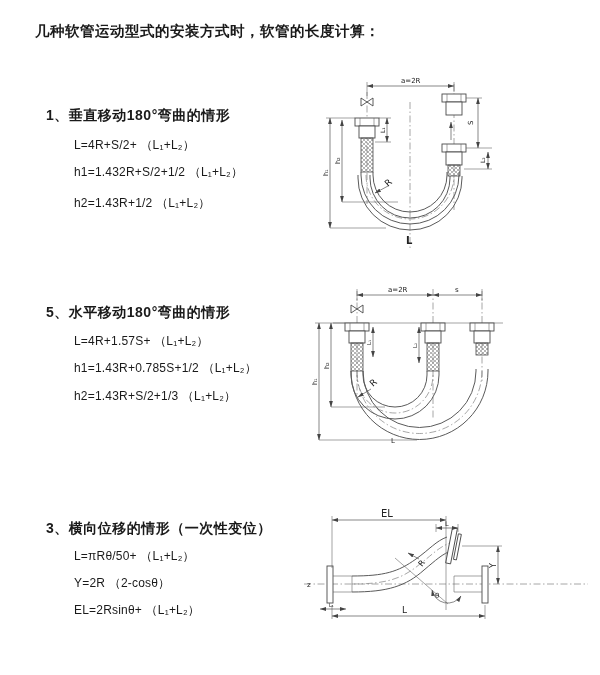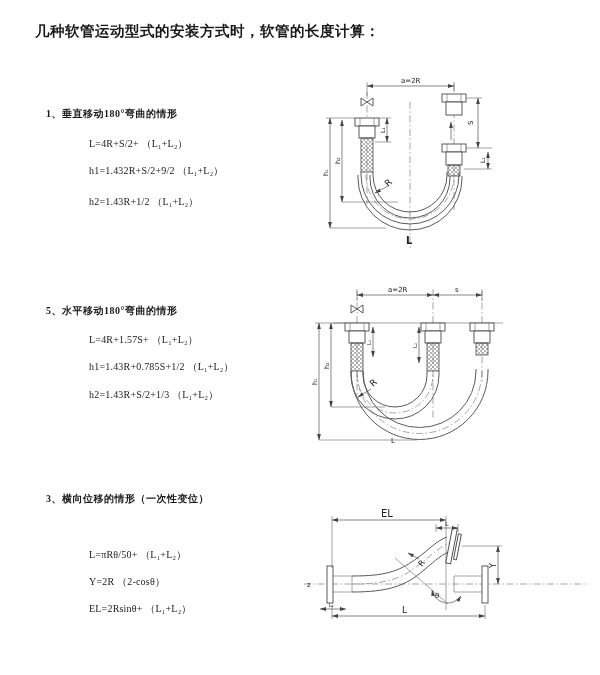--- a/index.html
+++ b/index.html
@@ -1,46 +1,46 @@
 <!DOCTYPE html>
 <html><head>
 <meta charset="utf-8">
 <style>
   html,body{margin:0;padding:0;background:#fff;}
   body{width:600px;height:675px;position:relative;overflow:hidden;
        font-family:"Liberation Sans","DejaVu Sans",sans-serif;color:#1a1a1a;}
-  .abs{position:absolute;font-family:Liberation Serif, serif;}
+  .abs{position:absolute;}
   .title{left:35px;top:22px;font-size:14.5px;font-weight:600;letter-spacing:.5px;}
-  .heading{font-size:10px;font-weight:600;letter-spacing:.5px;white-space:nowrap;text-align:center;}
-  .formula{font-size:10px;font-weight:500;white-space:nowrap;letter-spacing:.2px;margin-left:15px;}
+  .heading{font-size:14px;font-weight:600;letter-spacing:.5px;white-space:nowrap;text-align:center;}
+  .formula{font-size:12px;font-weight:500;white-space:nowrap;letter-spacing:.2px;}
   svg{position:absolute;overflow:visible;}
   .dim{stroke:#555;stroke-width:.7;fill:none;}
   .ext{stroke:#666;stroke-width:.6;fill:none;}
   .cl{stroke:#777;stroke-width:.65;stroke-dasharray:7 2.5 1.5 2.5;fill:none;}
   .hose{stroke:#5a5a5a;stroke-width:1;fill:none;}
   .part{stroke:#4a4a4a;stroke-width:.9;fill:#fff;}
   .braidr{stroke:#4a4a4a;stroke-width:.8;}
   text.dl{font-family:"DejaVu Sans",sans-serif;fill:#222;}
 </style>
 </head>
 <body>
 
 <div class="abs title">几种软管运动型式的安装方式时，软管的长度计算：</div>
 
 <div class="abs heading" style="left:46px;top:107px">1、垂直移动180°弯曲的情形</div>
 <div class="abs formula" style="left:74px;top:137px">L=4R+S/2+ （L₁+L₂）</div>
-<div class="abs formula" style="left:74px;top:164px">h1=1.432R+S/2+9/2 （L₁+L₂）</div>
+<div class="abs formula" style="left:74px;top:164px">h1=1.432R+S/2+1/2 （L₁+L₂）</div>
 <div class="abs formula" style="left:74px;top:195px">h2=1.43R+1/2 （L₁+L₂）</div>
 
 <div class="abs heading" style="left:46px;top:304px">5、水平移动180°弯曲的情形</div>
 <div class="abs formula" style="left:74px;top:333px">L=4R+1.57S+ （L₁+L₂）</div>
 <div class="abs formula" style="left:74px;top:360px">h1=1.43R+0.785S+1/2 （L₁+L₂）</div>
 <div class="abs formula" style="left:74px;top:388px">h2=1.43R+S/2+1/3 （L₁+L₂）</div>
 
-<div class="abs heading" style="left:46px;top:492px">3、横向位移的情形（一次性变位）</div>
+<div class="abs heading" style="left:46px;top:520px">3、横向位移的情形（一次性变位）</div>
 <div class="abs formula" style="left:74px;top:548px">L=πRθ/50+ （L₁+L₂）</div>
 <div class="abs formula" style="left:74px;top:575px">Y=2R （2-cosθ）</div>
 <div class="abs formula" style="left:74px;top:602px">EL=2Rsinθ+ （L₁+L₂）</div>
 
 <svg style="left:312px;top:72px" width="282" height="192" viewBox="0 0 282 192">
   <defs>
     <marker id="a1" viewBox="0 0 10 6" refX="9.5" refY="3" markerWidth="9" markerHeight="5.4" orient="auto-start-reverse">
       <path d="M0,0L10,3L0,6z" fill="#444"></path>
     </marker>
     <pattern id="br1" width="4" height="4" patternUnits="userSpaceOnUse">

